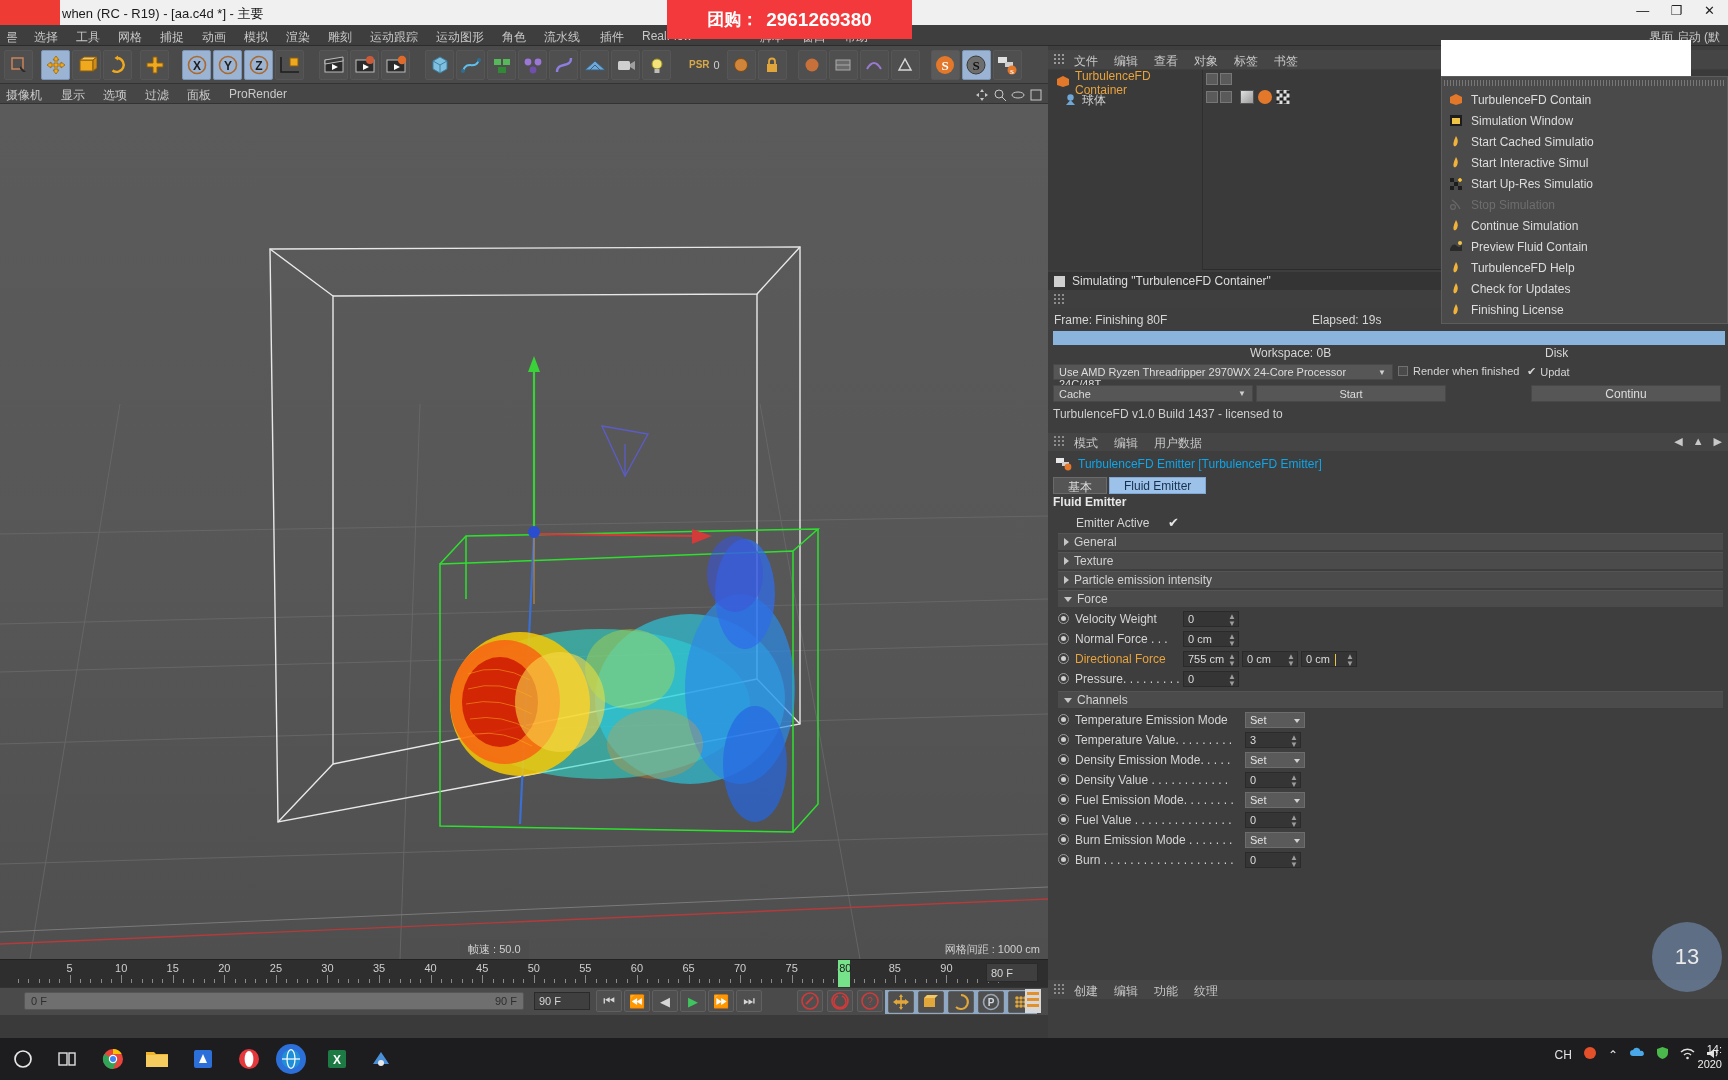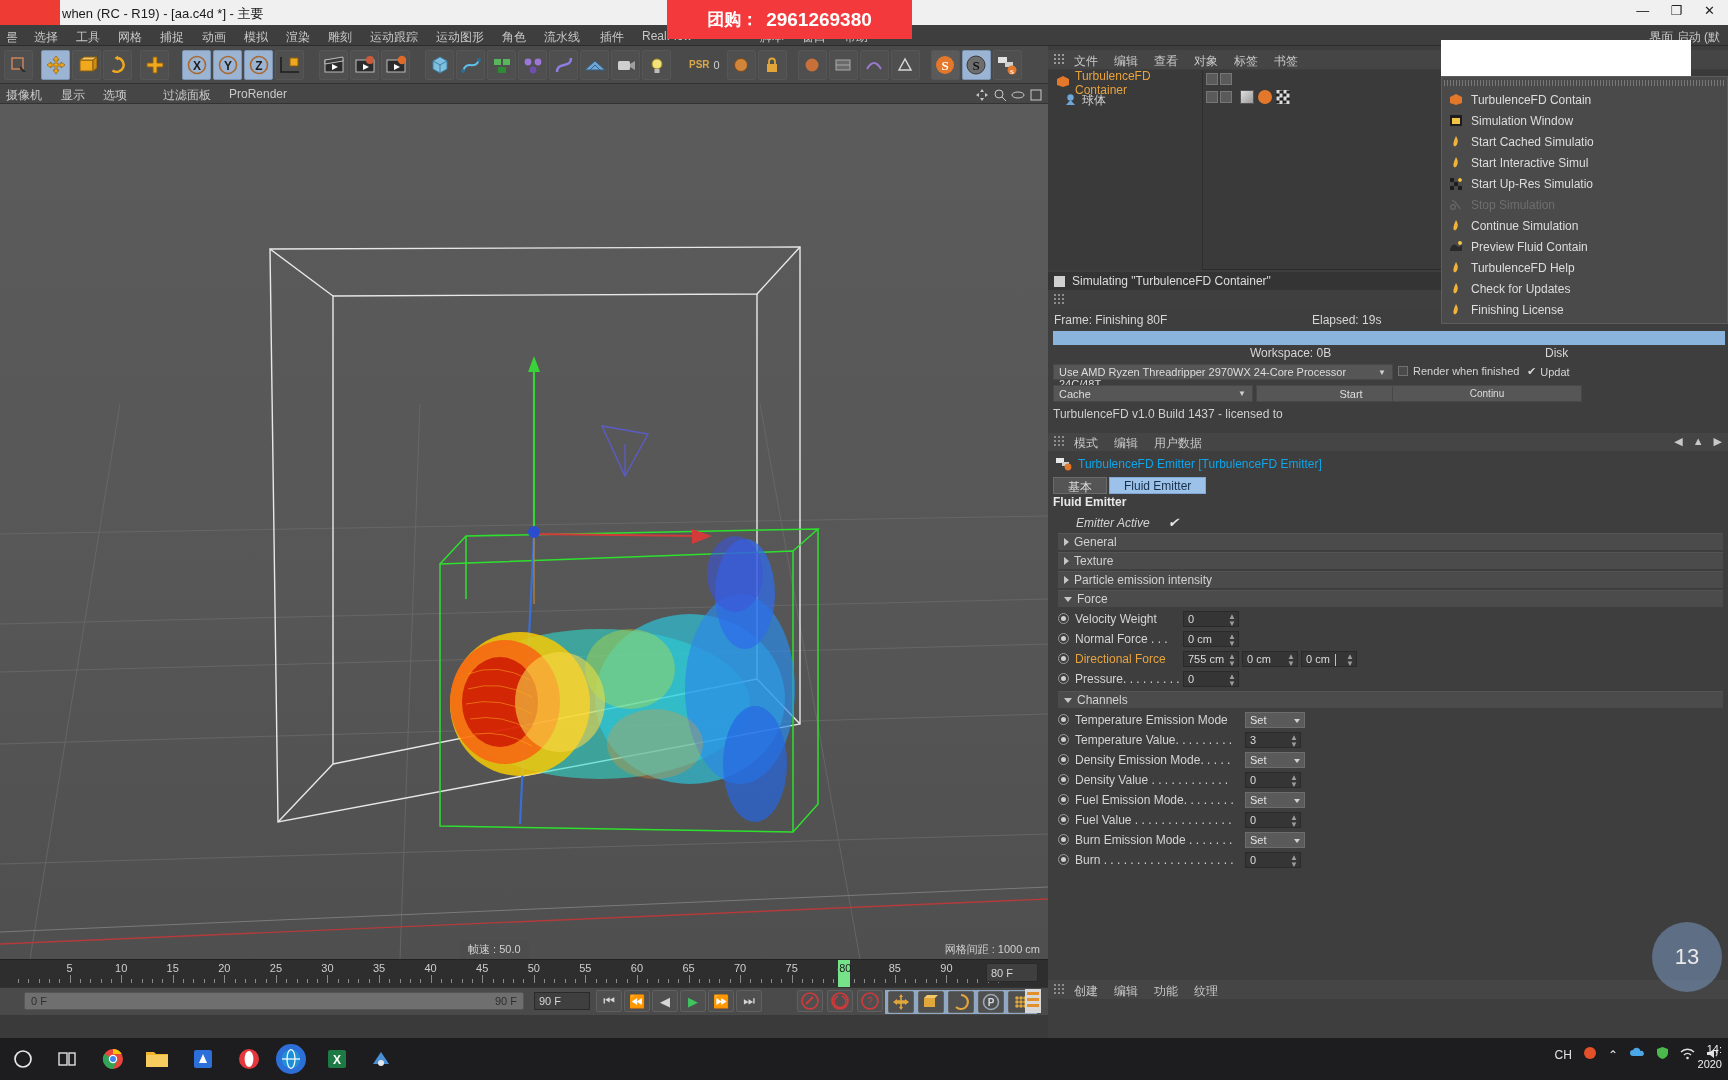--- a/index.html
+++ b/index.html
@@ -83,22 +83,22 @@
   .sim-sub { position:absolute; left:1048px; top:290px; width:680px; height:18px; background:#3f3f3f;}
   .sim-row { position:absolute; left:1054px; font-size:12px; color:#d6d6d6;}
   .progress { position:absolute; left:1053px; top:331px; width:672px; height:14px; background:#313131; }
   .progress>div { height:100%; background:#8ab4dc; }
   .cpu-sel { position:absolute; left:1053px; top:364px; width:340px; height:16px; background:#565656;
      border:1px solid #484848; color:#ddd; font-size:11px; padding:1px 5px; }
   .cachebar { position:absolute; left:1053px; top:385px; width:200px; height:17px; background:#565656;
      border:1px solid #484848; color:#ddd; font-size:11px; padding:2px 5px; }
   .btn-start { position:absolute; left:1256px; top:385px; width:190px; height:17px; background:#565656;
      border:1px solid #484848; color:#ddd; font-size:11px; display:flex; align-items:center; justify-content:center;}
-  .btn-cont { position:absolute; left:1392px; top:385px; width:190px; height:17px; background:#565656;
-     border:1px solid #484848; color:#ddd; font-size:10px; display:flex; align-items:center; justify-content:center;}
+  .btn-cont { position:absolute; left:1531px; top:385px; width:190px; height:17px; background:#565656;
+     border:1px solid #484848; color:#ddd; font-size:12px; display:flex; align-items:center; justify-content:center;}
   .licence { position:absolute; left:1053px; top:407px; font-size:12px; color:#cfcfcf;}
 
   
   .am-head { position:absolute; left:1048px; top:433px; width:680px; height:18px; background:#454545;}
   .am-head .mi { position:absolute; top:2px; font-size:12px; color:#c8c8c8;}
   .am-obj { position:absolute; left:1056px; top:457px; font-size:12px; color:#0ea5e9;
     display:flex; align-items:center; gap:6px;}
   .am-tabs { position:absolute; left:1053px; top:477px; display:flex; gap:2px; }
   .am-tab { height:17px; padding:1px 14px; background:#555; border:1px solid #6a6a6a; font-size:12px; color:#ddd;}
   .am-tab.active { background:#9cc2ea; color:#18304a; border-color:#7fa8d6; }
@@ -401,21 +401,21 @@
       <svg width="14" height="14" viewBox="0 0 14 14">
           <ellipse cx="7" cy="7" rx="6" ry="3" fill="none" stroke="#c8c8c8"></ellipse>
         </svg>
       <svg width="14" height="14" viewBox="0 0 14 14">
           <rect x="2" y="2" width="10" height="10" fill="none" stroke="#c8c8c8"></rect>
         </svg>
     </div>
   <div class="vm" style="left: 6px;">摄像机</div>
       <div class="vm" style="left: 61px;">显示</div>
       <div class="vm" style="left: 103px;">选项</div>
-      <div class="vm" style="left: 145px; margin-left: 18px;">过滤</div>
+      <div class="vm" style="left: 145px;">过滤</div>
       <div class="vm" style="left: 187px;">面板</div>
       <div class="vm" style="left: 229px;">ProRender</div>
     </div>
 
   <div class="viewport">
     <svg class="grid-svg" width="1048" height="855">
       <defs>
         <linearGradient id="fluidg" x1="0" x2="1">
           <stop offset="0" stop-color="#ff3a10"></stop>
             <stop offset="0.3" stop-color="#ffd200"></stop>
@@ -841,21 +841,21 @@
         <circle cx="12" cy="10" r="3.4" fill="#e4782a"></circle>
       </svg>
     <span>TurbulenceFD Emitter [TurbulenceFD Emitter]</span>
   </div>
   <div class="am-tabs" id="amtabs">
       <div class="am-tab">基本</div>
       <div class="am-tab active">Fluid Emitter</div>
     </div>
   <div class="sect-title" style="top:495px;">Fluid Emitter</div>
 
-  <div class="prow" style="top:513px;font-style:italic;">
+  <div class="prow" style="top:513px;">
     <span style="width:18px"></span>
     <span class="plabel" style="width:92px">Emitter Active</span>
     <span style="font-size:13px;color:#e6e6e6">✔</span>
   </div>
 
   <div id="attr-body">
       <div class="grp" style="top: 533px;">
         <span class="arr right"></span>
         <span>General</span>
       </div>

